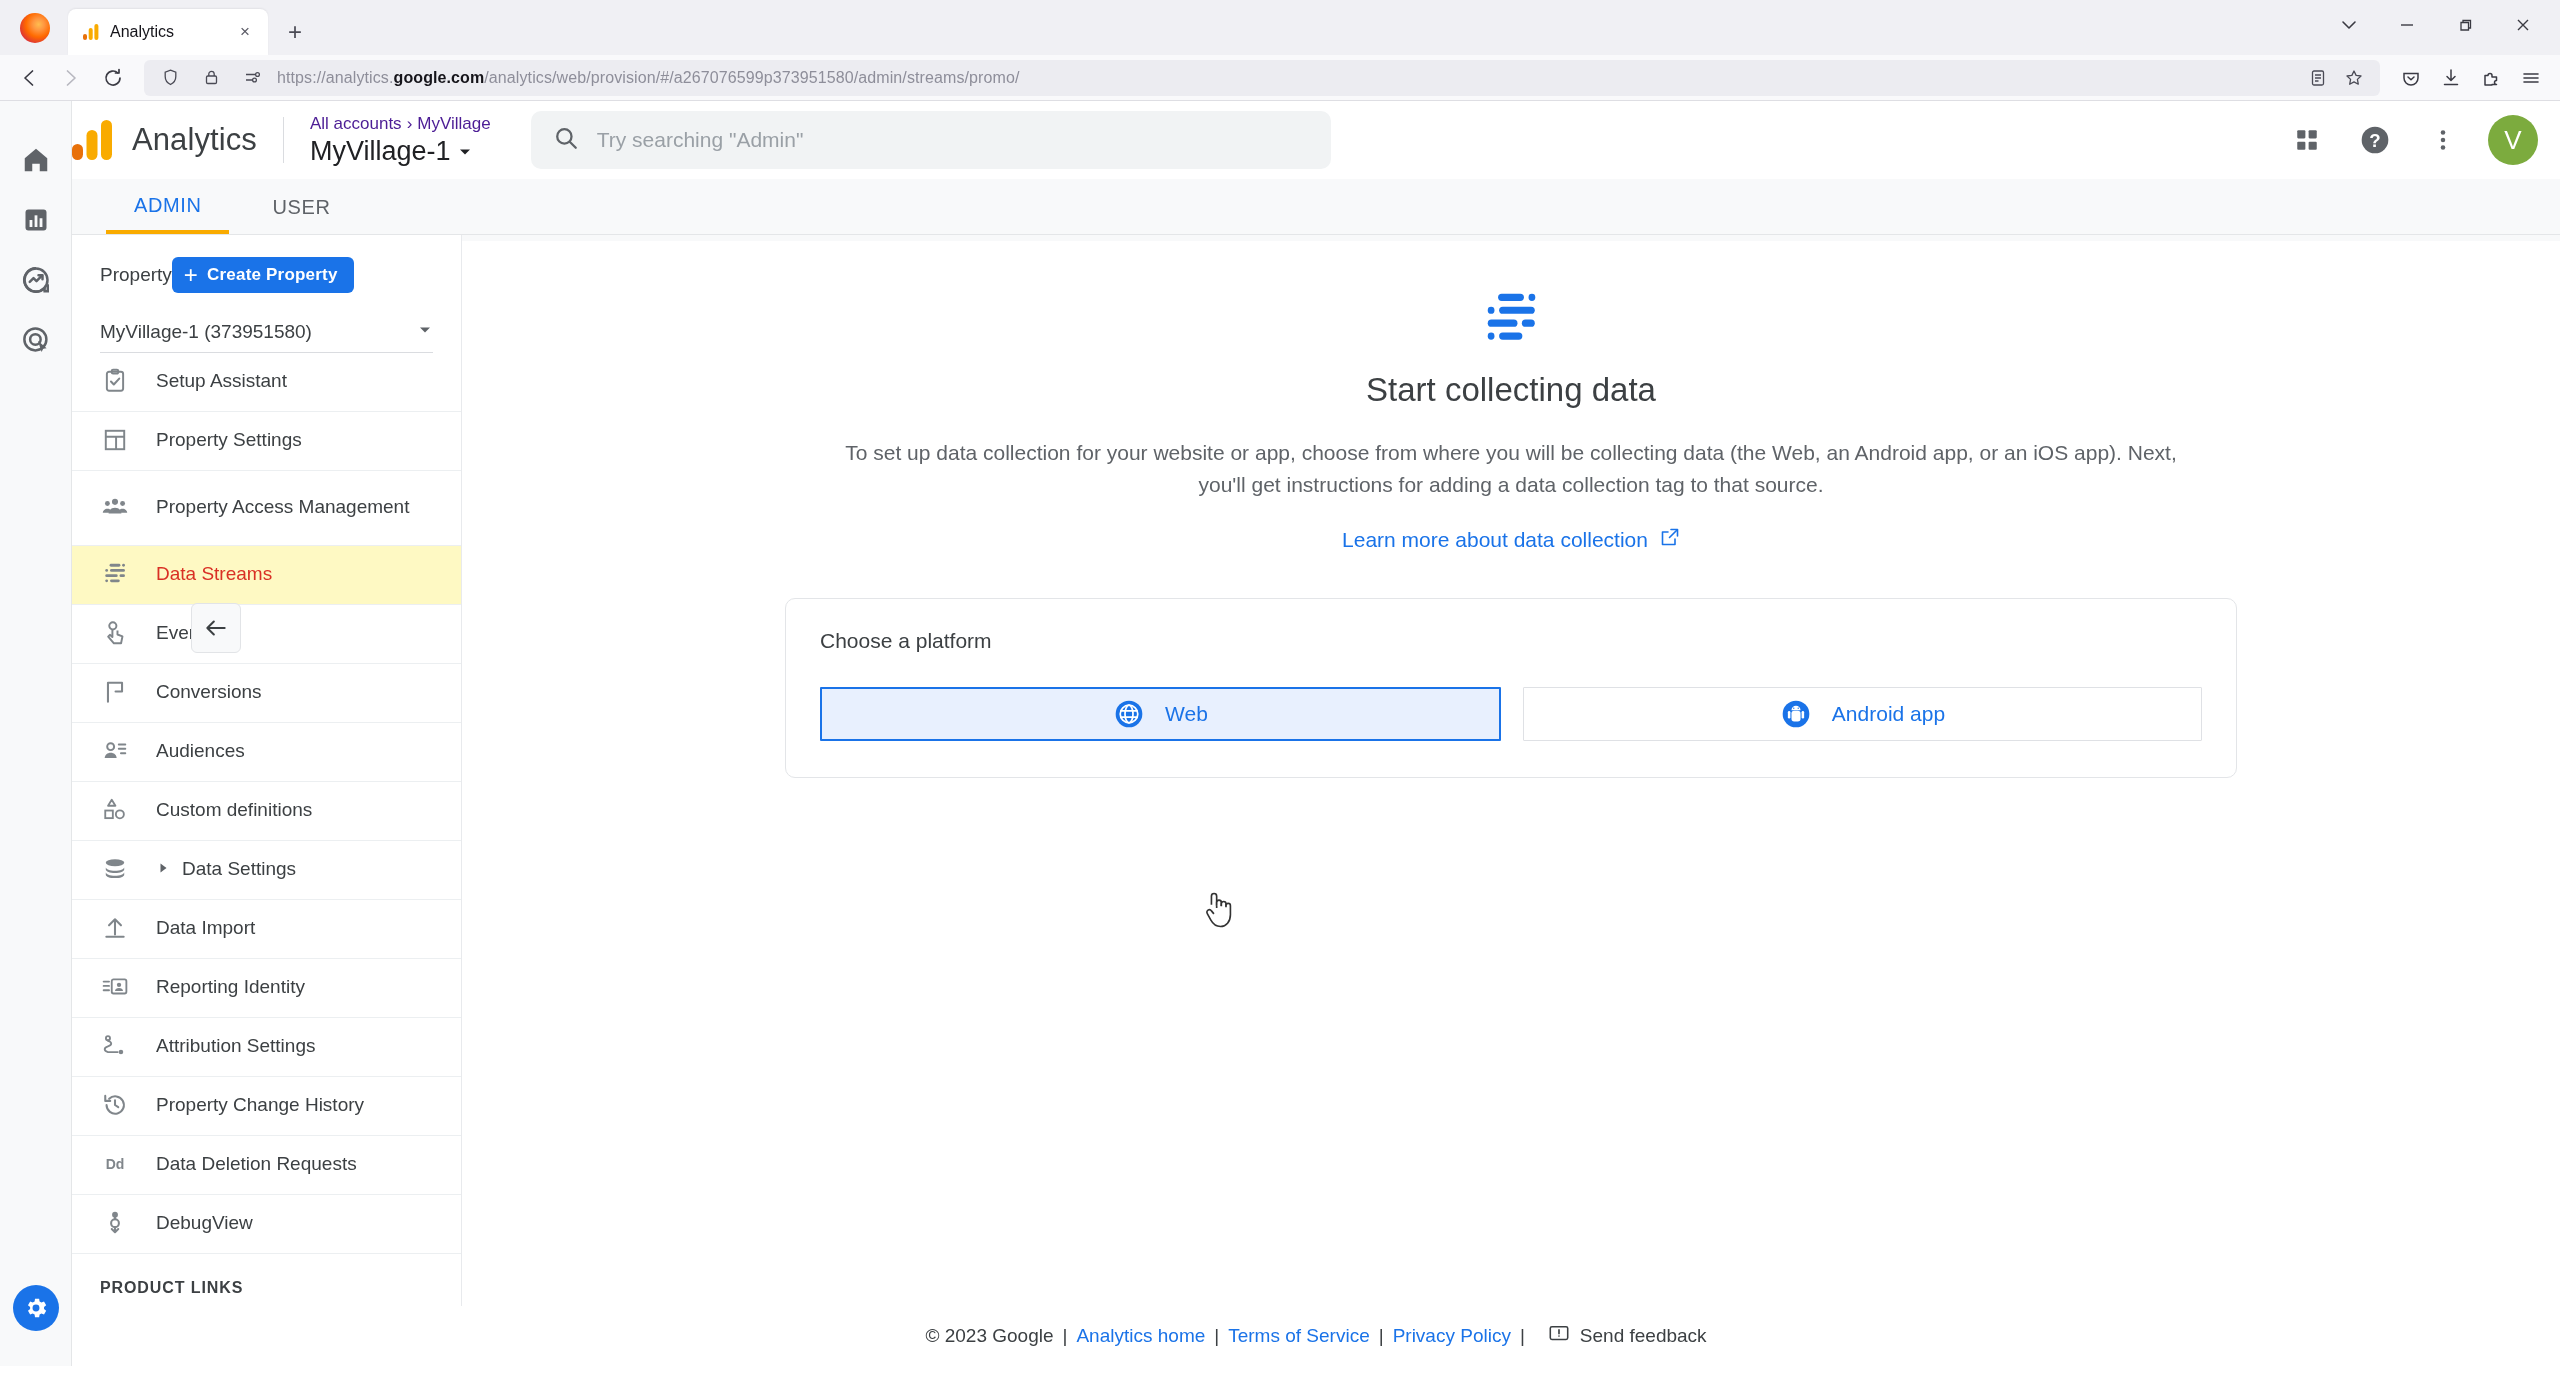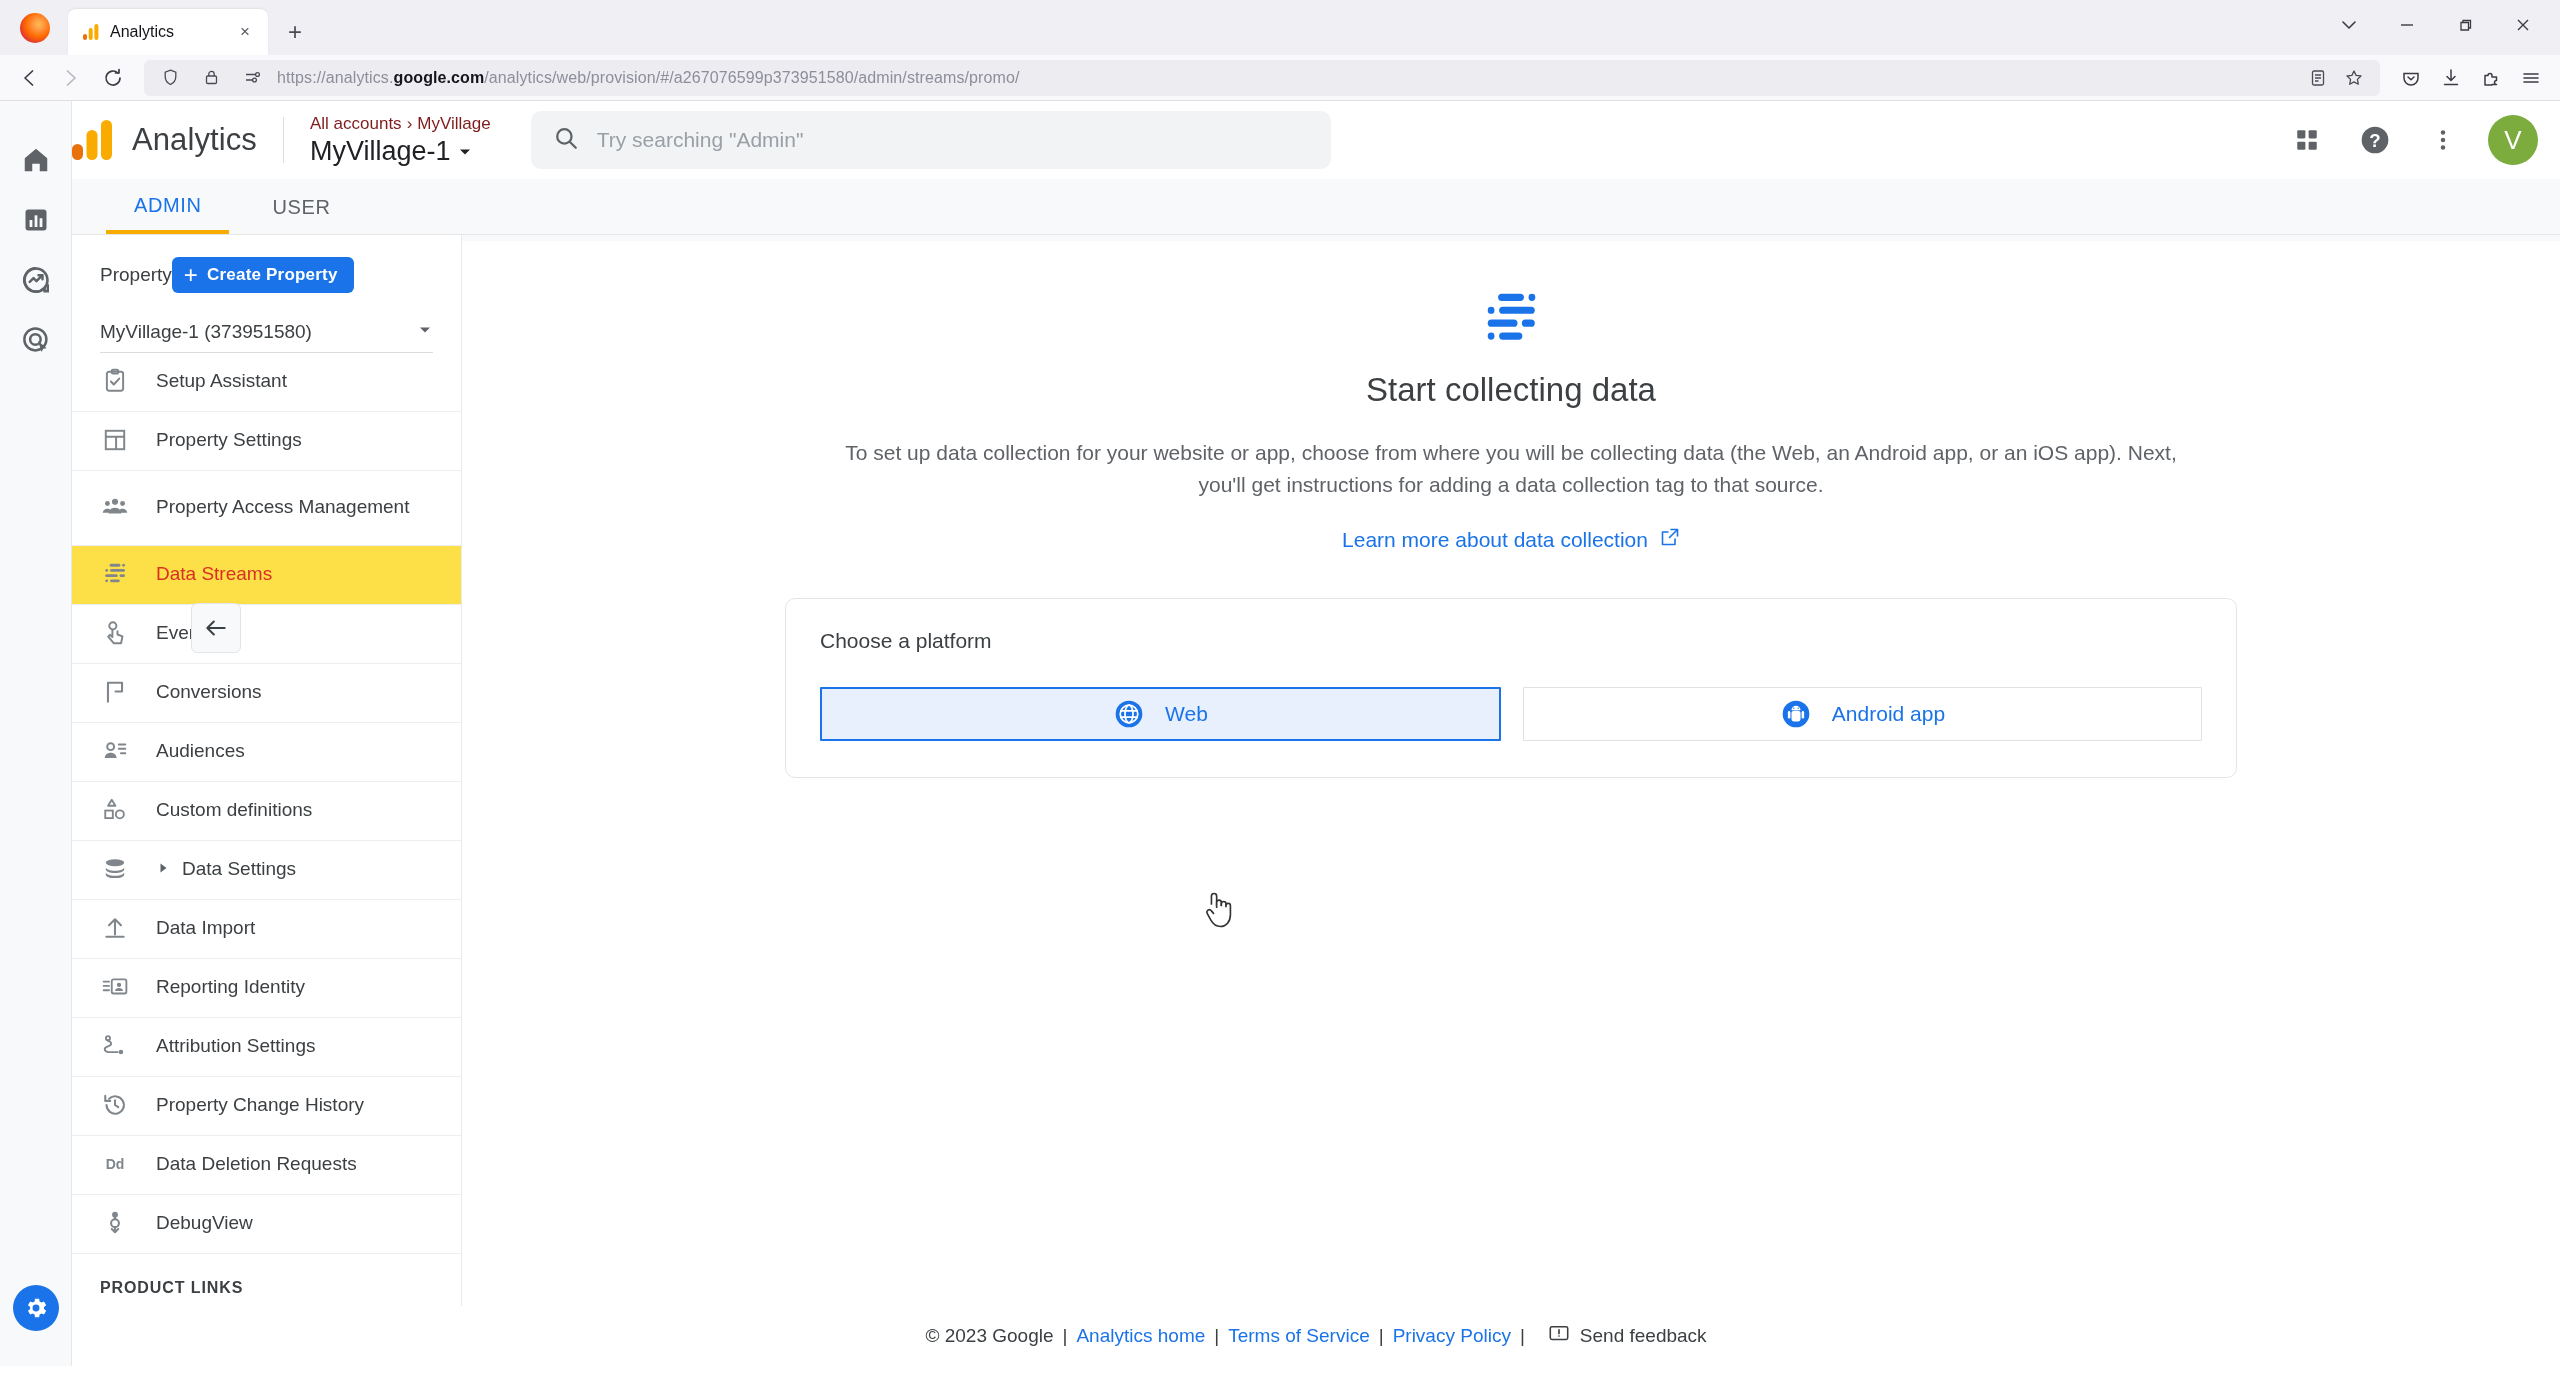--- a/index.html
+++ b/index.html
@@ -96,21 +96,21 @@
   
   .ga-header {
     height: 78px; display: flex; align-items: center; padding: 0 22px 0 0;
     background: #fff; flex: 0 0 78px;
   }
   .ga-logo-wrap { display: flex; align-items: center; gap: 16px; padding-left: 0px; }
   .ga-logo { width: 44px; height: 40px; position: relative; }
   .ga-brand { font-size: 31px; color: #3c4043; font-weight: 400; letter-spacing: .1px; }
   .ga-divider { width: 1px; height: 46px; background: #dadce0; margin: 0 26px; }
   .ga-prop { display: flex; flex-direction: column; justify-content: center; }
-  .ga-breadcrumb { font-size: 17px; color: #7f1d1d; line-height: 22px; display: flex; align-items: center; gap: 5px;}
+  .ga-breadcrumb { font-size: 17px; color: #4c1d95; line-height: 22px; display: flex; align-items: center; gap: 5px;}
   .ga-propname { font-size: 27px; color: #202124; font-weight: 500; display: flex; align-items: center; gap: 6px; line-height: 32px;}
   .ga-search {
     width: 800px; height: 58px; background: #f1f3f4; border-radius: 10px;
     display: flex; align-items: center; padding: 0 22px; gap: 18px; margin-left: 40px;
   }
   .ga-search-ph { font-size: 21px; color: #9aa0a6; }
   .ga-header-right { margin-left: auto; display: flex; align-items: center; gap: 22px; }
   .hdr-icon {
     width: 46px; height: 46px; display: flex; align-items: center; justify-content: center;
     color: #5f6368; border-radius: 50%;
@@ -155,21 +155,21 @@
   }
   .prop-select .caret { margin-left: auto; color: #5f6368; }
 
   .navlist { flex: 1; overflow: hidden; position: relative; }
   .navitem {
     height: 59px; display: flex; align-items: center; gap: 26px;
     padding: 0 20px 2px 28px; border-bottom: 1px solid #eceff1; font-size: 19px; color: #3c4043;
     position: relative;
   }
   .navitem.tall { height: 75px; }
-  .navitem.active { background: #fde047; color: #d93025; }
+  .navitem.active { background: #fef9c3; color: #d93025; }
   .navitem .ico { width: 30px; flex: 0 0 30px; display: flex; align-items: center; justify-content: center; color: #80868b; }
   .navitem.active .ico { color: #80868b; }
   .navlabel { line-height: 24px; }
   .navlabel.two { line-height: 24px; }
   .expander { color: #5f6368; font-size: 13px; margin-right: -14px; }
   .section-head {
     height: 54px; display: flex; align-items: flex-end; padding: 0 28px 10px 28px;
     font-size: 16px; font-weight: 700; letter-spacing: .9px; color: #3c4043;
     border-bottom: 1px solid #eceff1;
   }

